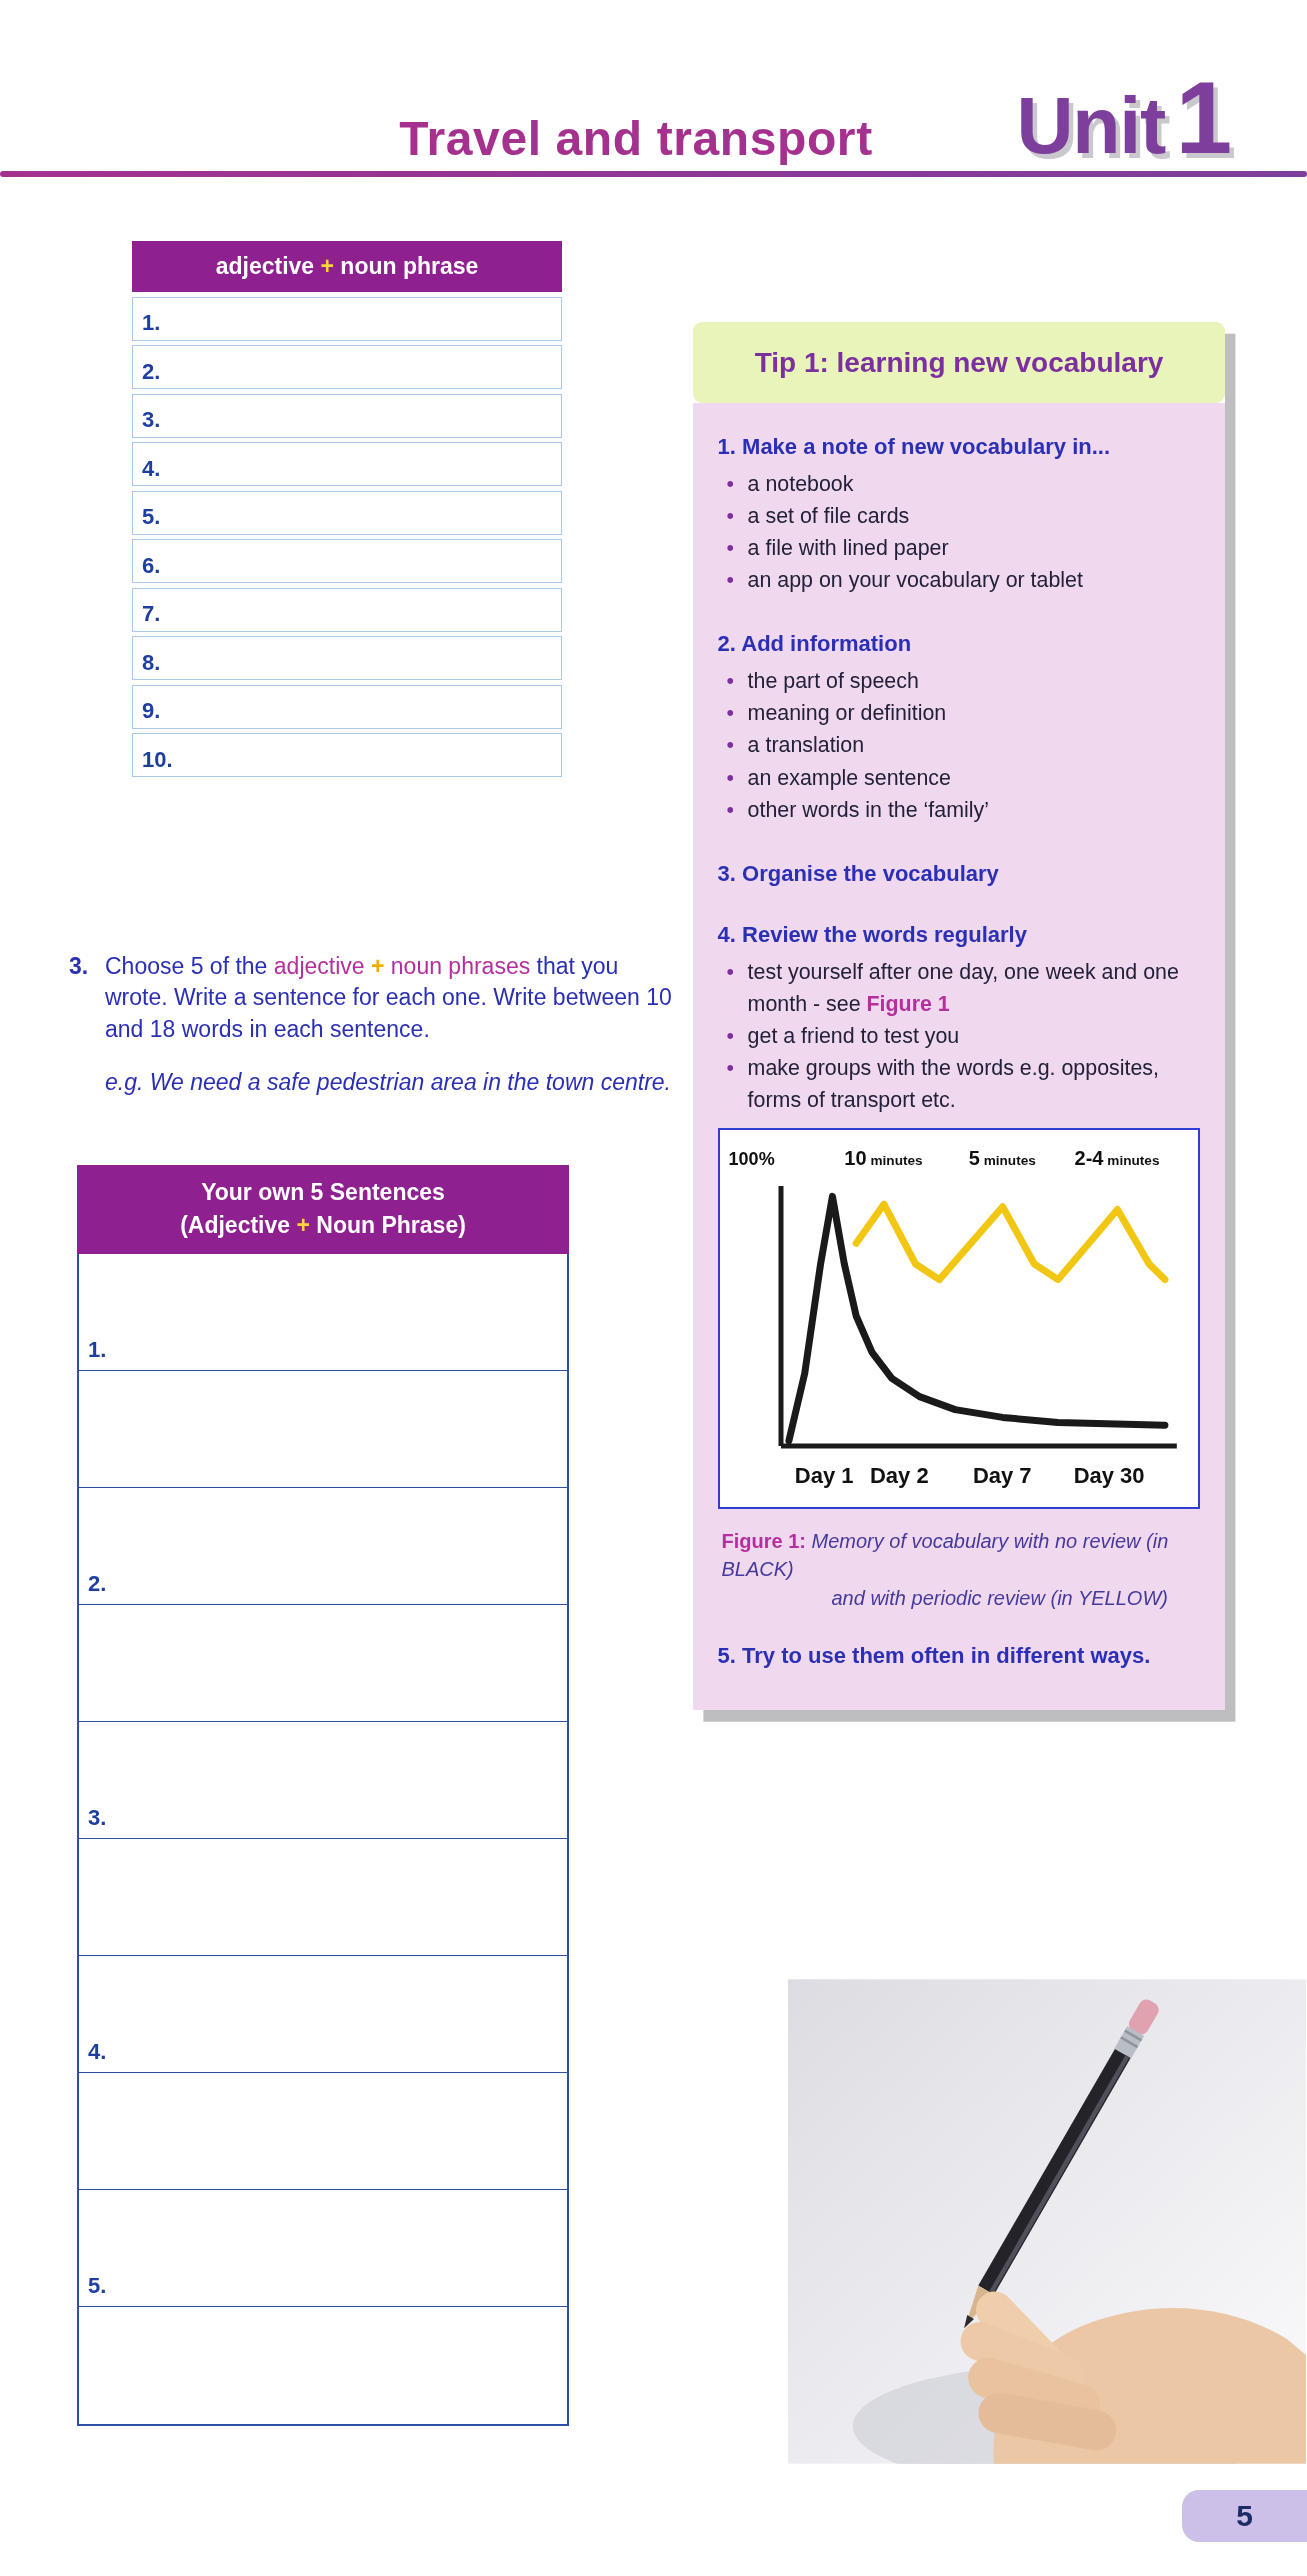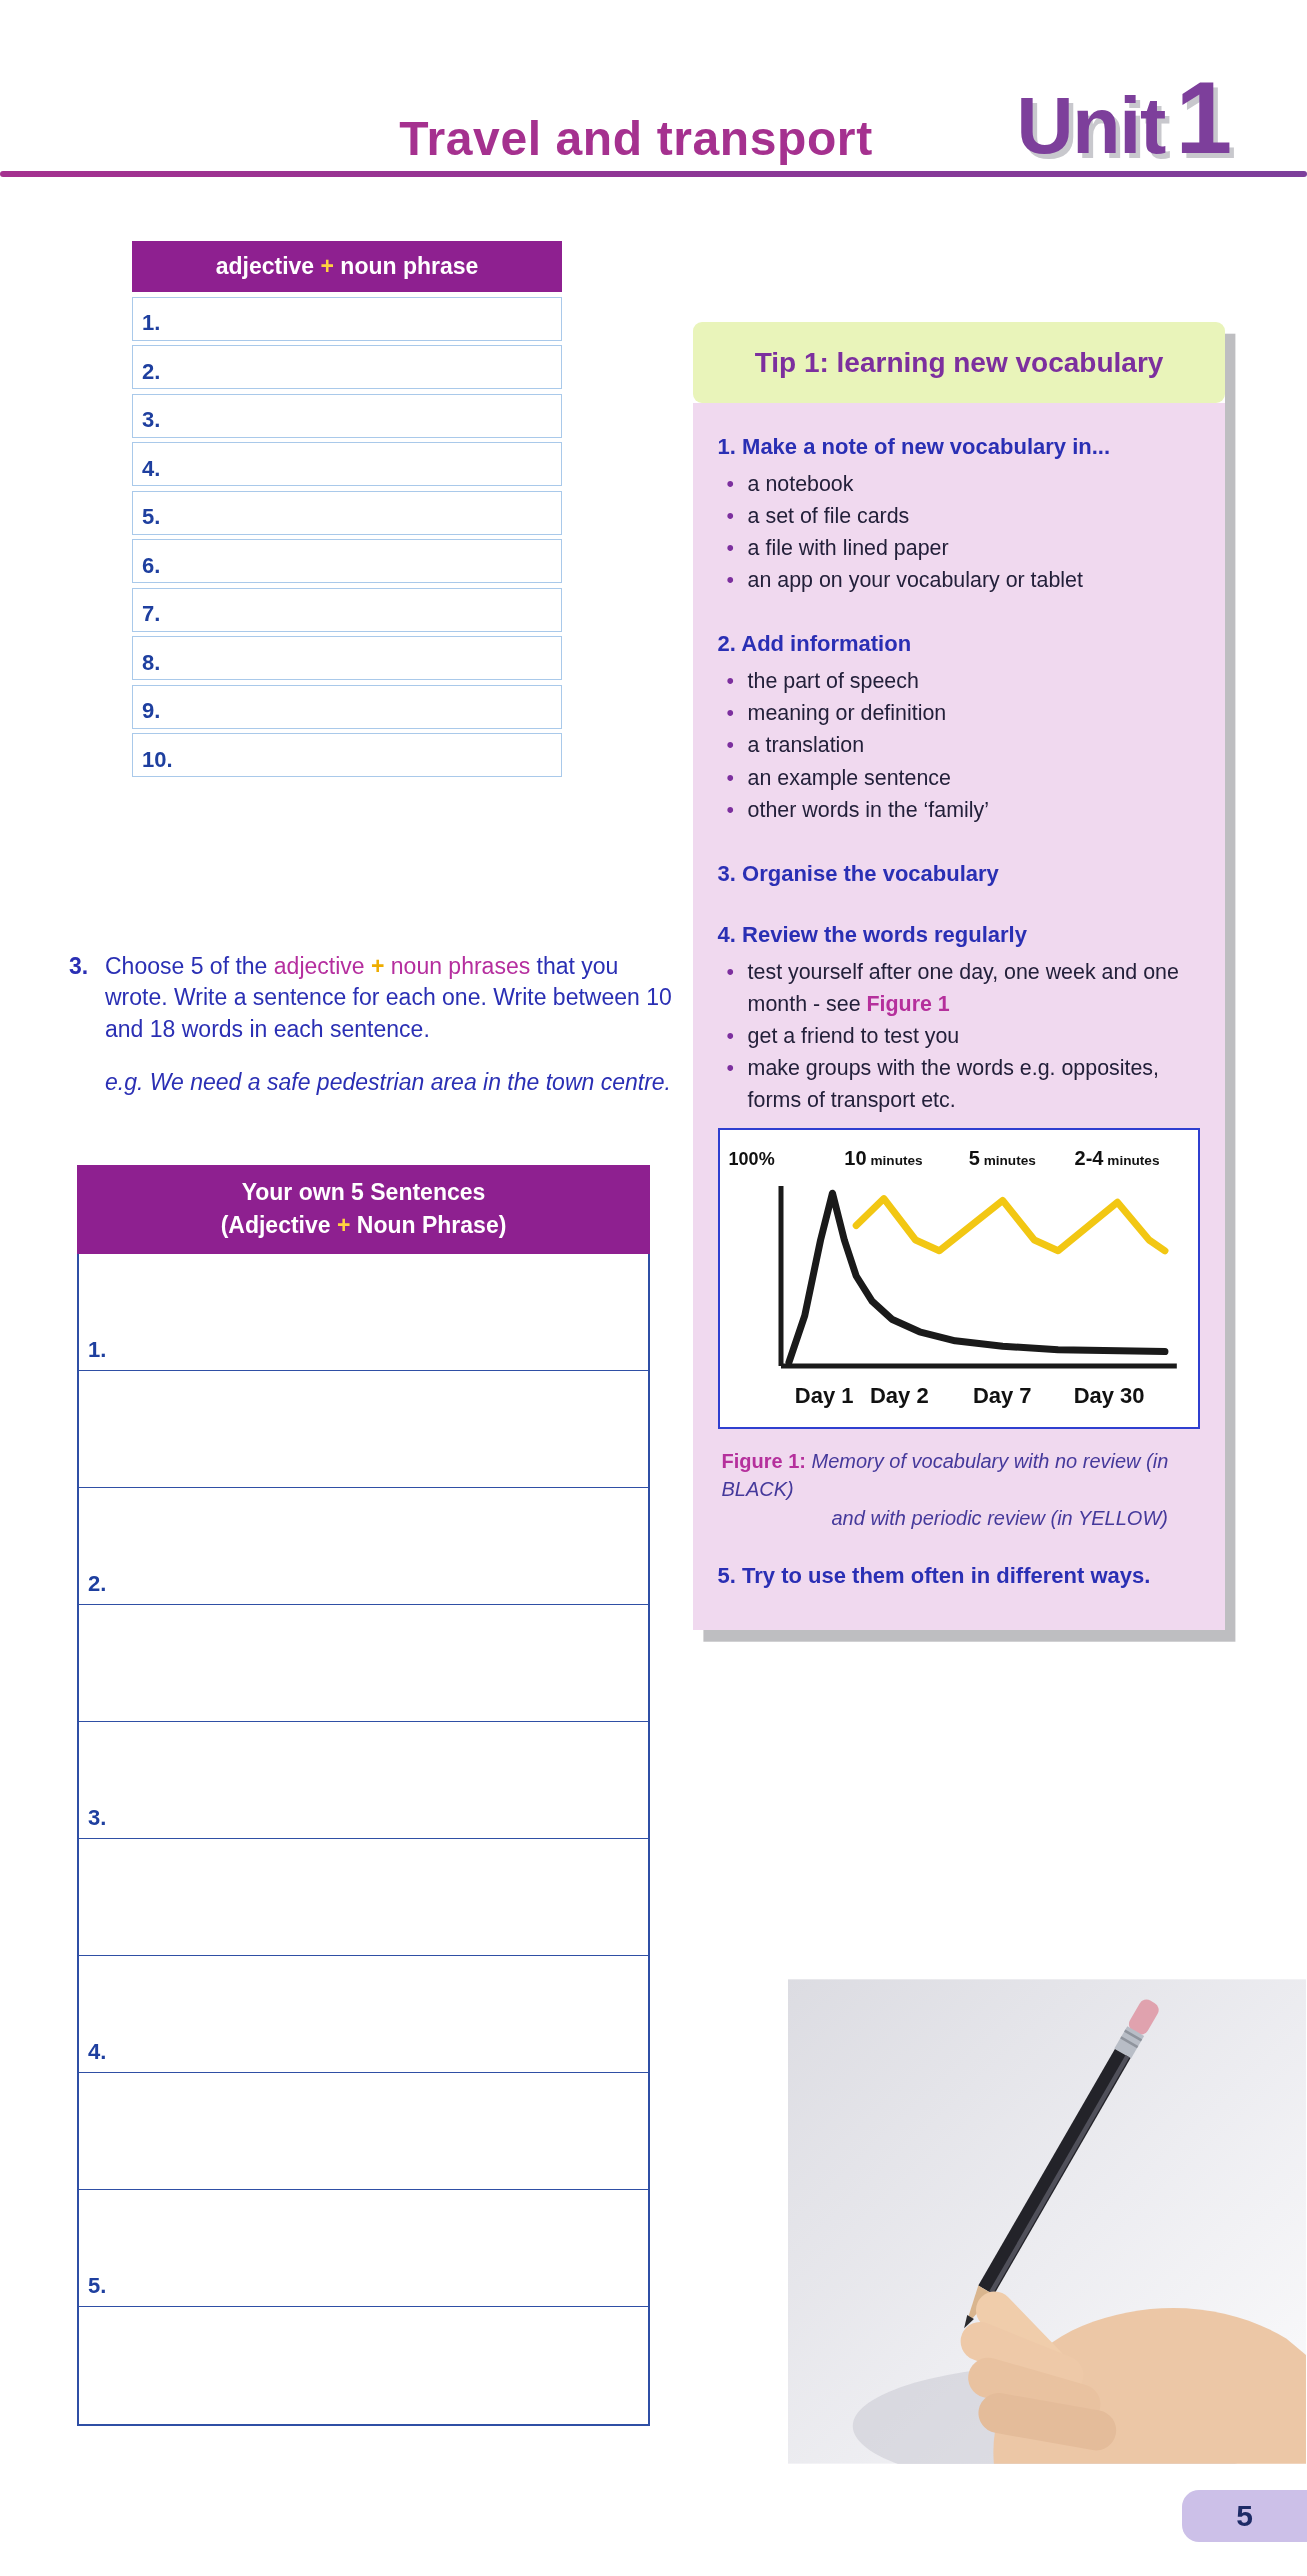--- a/index.html
+++ b/index.html
@@ -27,21 +27,21 @@
   
   .task3 { position:absolute; left:69px; top:951px; width:603px; color:#2a2fb4;
     font-size:23px; line-height:1.36; font-weight:500; }
   .task3-body { position:relative; padding-left:36px; }
   .task-num { position:absolute; left:0; top:0; font-weight:700; }
   .hl { color:#b52e9e; }
   .hl-plus { color:#eead00; font-weight:700; }
   .example { margin-top:22px; padding-left:36px; font-style:italic; }
 
   
-  .sentence-table { position:absolute; left:77px; top:1165px; width:573px; }
+  .sentence-table { position:absolute; left:77px; top:1165px; width:492px; }
   .stable-header { background:#8e2090; color:#fff; text-align:center; font-weight:700;
     font-size:23px; padding:11px 0; line-height:1.45; }
   .stable-body { border:2.6px solid #2f4fa5; border-top:none; background:#fff; }
   .stable-cell { position:relative; height:117px; border-bottom:1.9px solid #2f4fa5; background:#fff; }
   .stable-cell:last-child { border-bottom:none; }
   .stable-num { position:absolute; left:9px; bottom:6.5px; color:#1e3f9f; font-weight:700; font-size:22px; }
 
   
   .tip-box { position:absolute; left:693px; top:322px; width:532px;
     box-shadow:10.4px 11.7px 0 rgba(125,125,132,0.5); }
@@ -49,21 +49,21 @@
     font-size:28px; font-weight:700; color:#7c2f9e;border-radius:9px; }
   .tip-body { background:#f0d9ef; padding:31px 24.6px 41px; }
   .tip-section { margin-bottom:35px; }
   .tip-heading { color:#2a2fb4; font-weight:700; font-size:22px; margin-bottom:7.8px; }
   .bullets { list-style:none; }
   .bullets li { position:relative; padding-left:30px; font-size:21.4px; color:#23203a; line-height:1.5; }
   .bullets li::before { content:"•"; position:absolute; left:9px; color:#7c2f9e; }
   .fig-ref { color:#b5309c; font-weight:700; }
 
   
-  .figure-box { position:relative; height:301px; border:2.6px solid #2f3fd0; background:#fff; margin:9px 0 18px; }
+  .figure-box { position:relative; height:381px; border:2.6px solid #2f3fd0; background:#fff; margin:9px 0 18px; }
   .fig-ylabel { position:absolute; left:9px; top:19.4px; font-size:18px; font-weight:700; color:#111; }
   .fig-plot { position:absolute; left:61px; right:22px; top:56px; bottom:61px; }
   .fig-plot svg { width:100%; height:100%; display:block; overflow:visible; }
   .interval { position:absolute; top:-39px; transform:translateX(-50%); white-space:nowrap; color:#111; }
   .interval .iv-val { font-size:20px; font-weight:700; }
   .interval .iv-unit { font-size:13.6px; font-weight:700; margin-left:3.9px; }
   .day-label { position:absolute; bottom:-43px; transform:translateX(-50%); font-size:22px;
     font-weight:700; color:#111; white-space:nowrap; }
 
   .caption { margin-top:5.2px; font-size:20px; line-height:1.42; padding-left:3.9px; }

